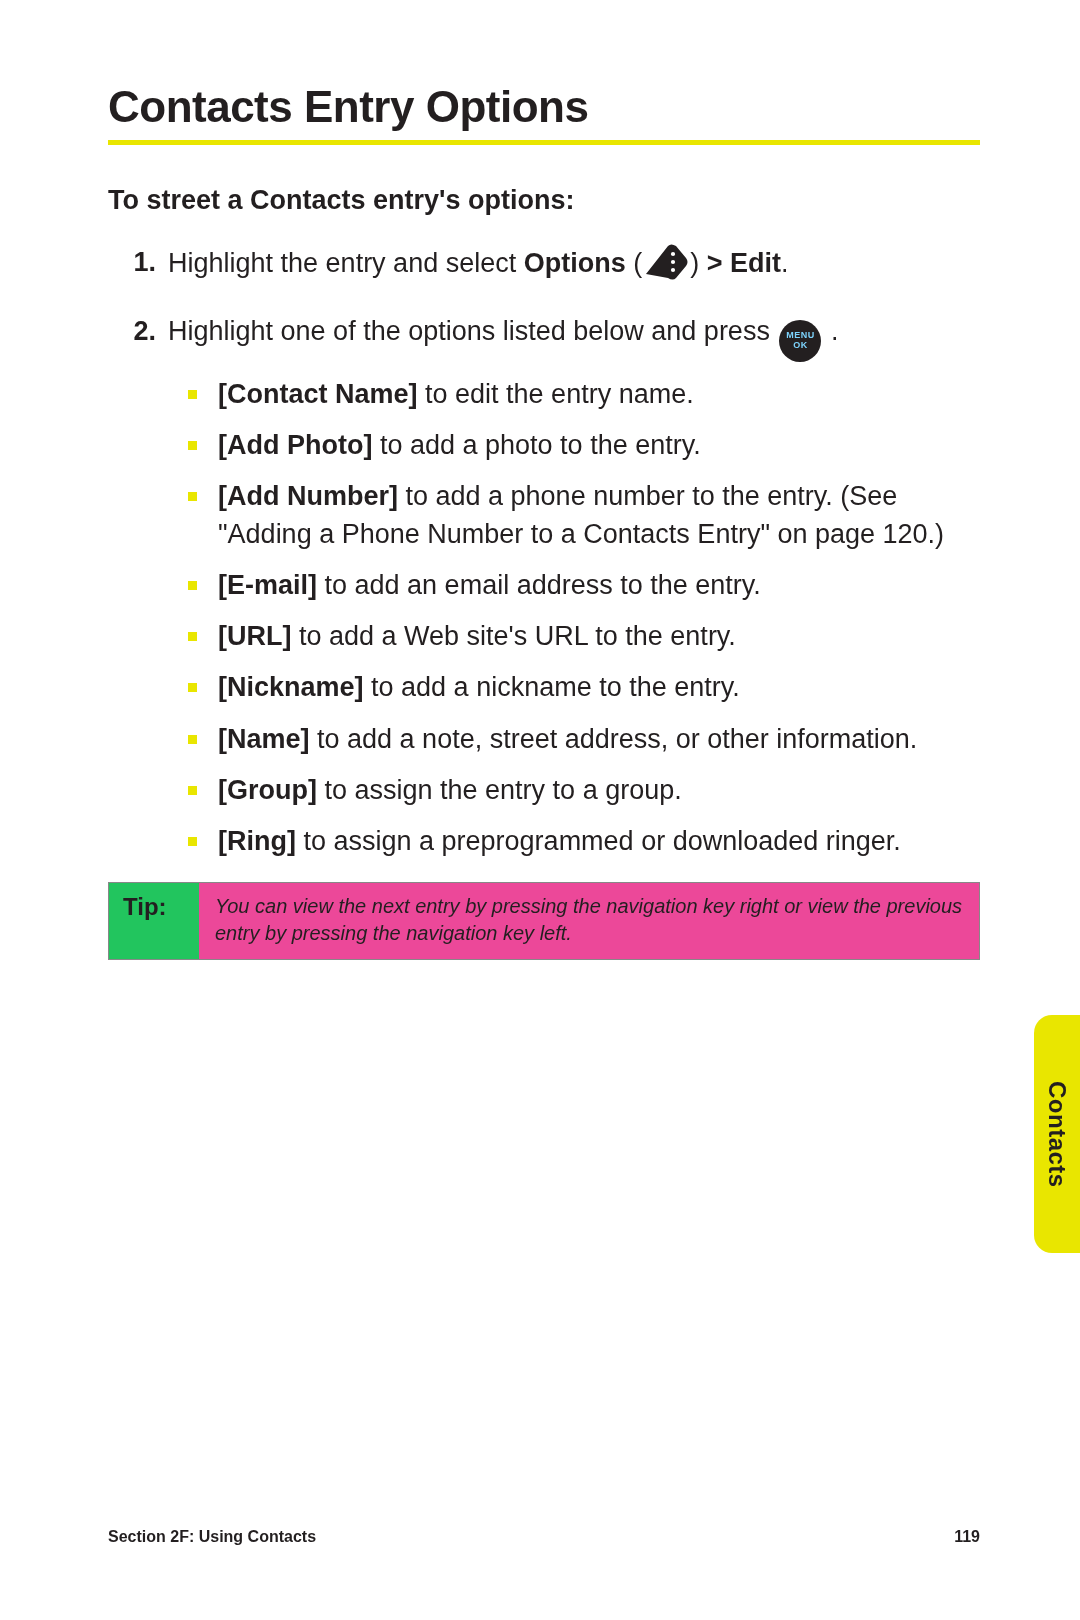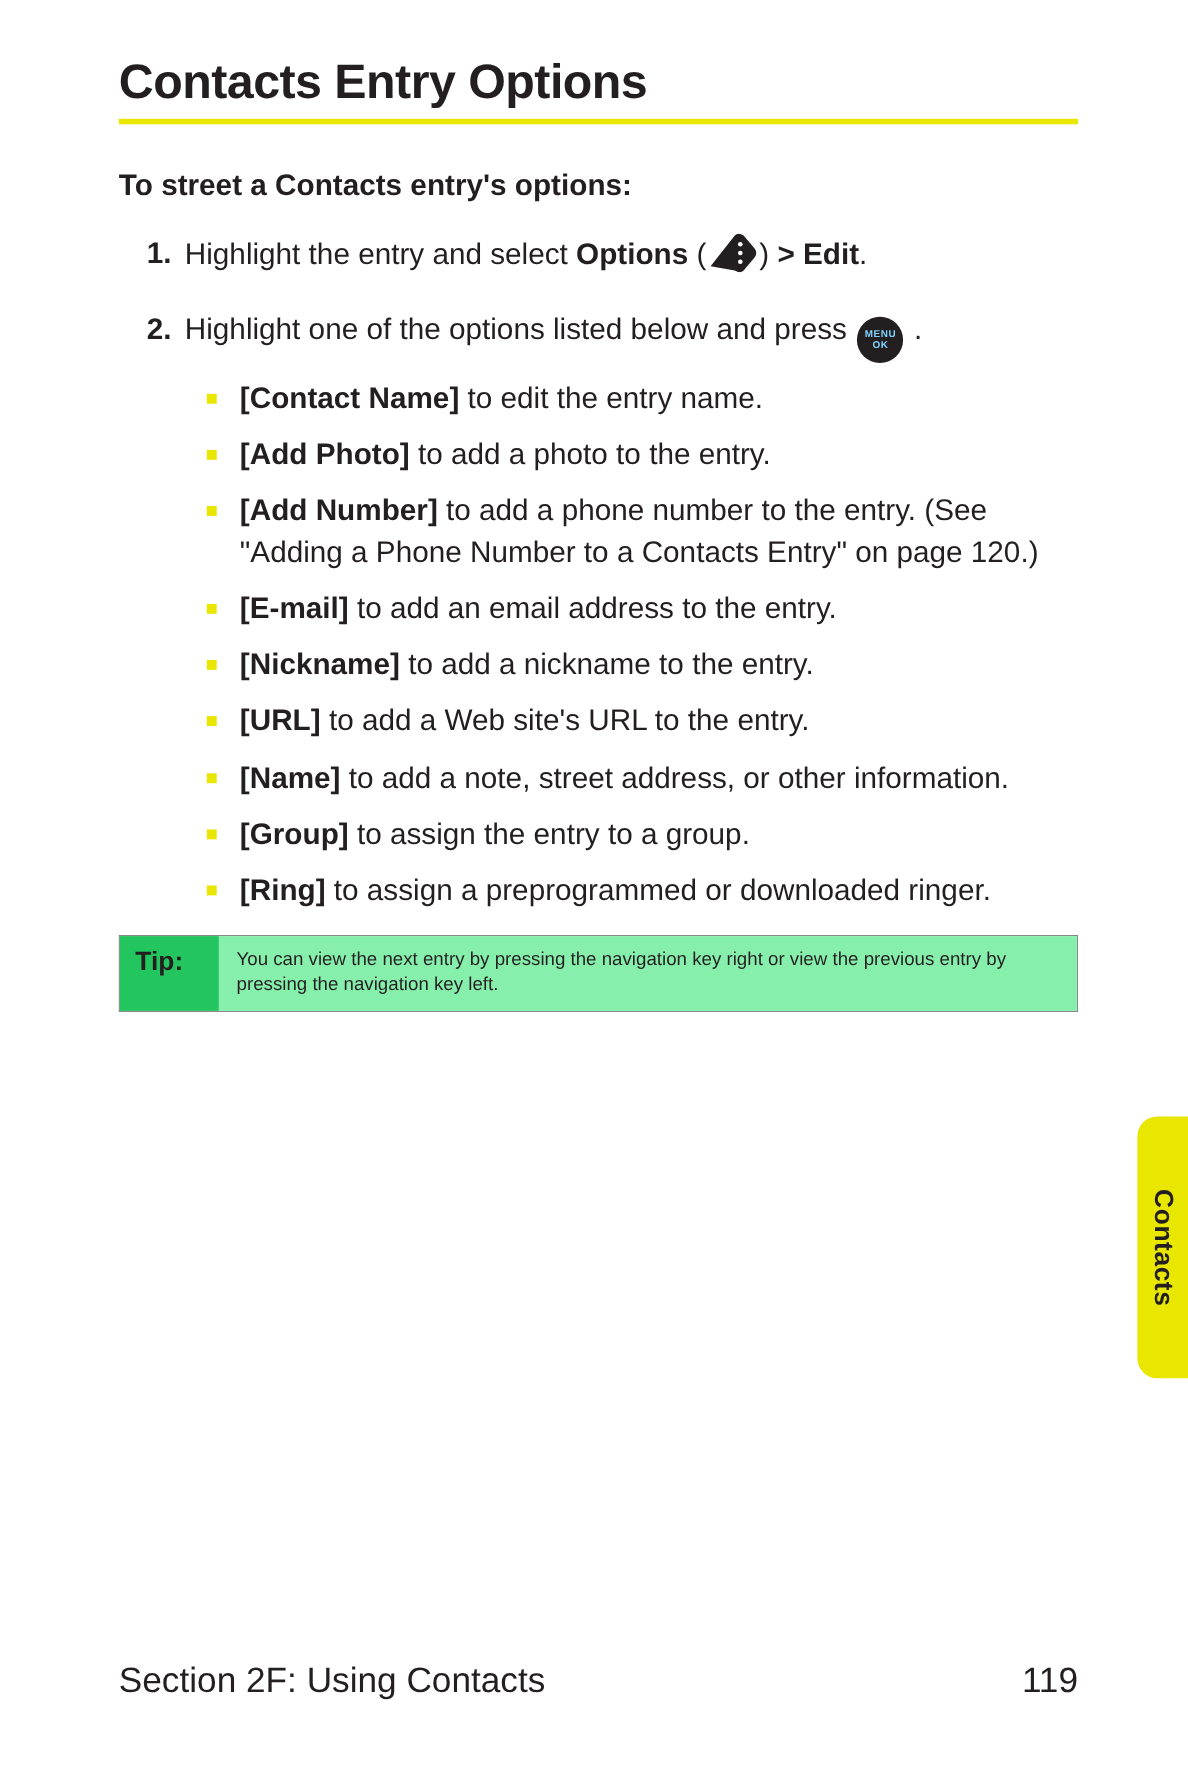--- a/index.html
+++ b/index.html
@@ -7,21 +7,21 @@
     padding: 0;
     width: 1080px;
     height: 1620px;
     background: #fff;
     font-family: "Myriad Pro", "Segoe UI", "Helvetica Neue", Arial, sans-serif;
     color: #231f20;
     position: relative;
   }
   .page {
     box-sizing: border-box;
-    padding: 50px 100px 0 108px;
+    padding: 82px 100px 0 108px;
     position: relative;
     height: 100%;
   }
   h1.title {
     font-size: 44px;
     font-weight: 800;
     margin: 0 0 8px 0;
     letter-spacing: -0.5px;
   }
   .title-rule {
@@ -116,25 +116,26 @@
   .tipbox .tiplabel {
     background: #22c55e;
     font-weight: 800;
     font-size: 24px;
     padding: 10px 14px;
     width: 90px;
     box-sizing: border-box;
     flex-shrink: 0;
   }
   .tipbox .tipbody {
-    background: #86efac;
-    font-size: 17px;
+    background: #ec4899;
+    font-size: 20px;
     line-height: 1.35;
     padding: 10px 16px 12px 16px;
     flex: 1;
+    font-style: italic;
   }
   .side-tab {
     position: absolute;
     right: 0;
     top: 1015px;
     width: 46px;
     height: 238px;
     background: #e9e600;
     border-top-left-radius: 18px;
     border-bottom-left-radius: 18px;
@@ -148,22 +149,22 @@
     font-size: 24px;
     letter-spacing: 0.5px;
   }
   .footer {
     position: absolute;
     left: 108px;
     right: 100px;
     bottom: 74px;
     display: flex;
     justify-content: space-between;
-    font-size: 32px;
-    font-weight: 400;
+    font-size: 16px;
+    font-weight: 700;
   }
 </style>
 </head>
 <body>
 
 <div class="page">
   <h1 class="title">Contacts Entry Options</h1>
   <div class="title-rule"></div>
 
   <p class="subhead">To street a Contacts entry's options:</p>
@@ -180,22 +181,22 @@
     </li>
     <li>
       <span class="num">2.</span>
       <span>Highlight one of the options listed below and press </span><span class="menuok-icon"><span class="line1">MENU</span><span class="line2">OK</span></span><span> .</span>
 
       <ul class="sublist">
         <li><span class="b">[Contact Name]</span><span> to edit the entry name.</span></li>
         <li><span class="b">[Add Photo]</span><span> to add a photo to the entry.</span></li>
         <li><span class="b">[Add Number]</span><span> to add a phone number to the entry. (See "Adding a Phone Number to a Contacts Entry" on page 120.)</span></li>
         <li><span class="b">[E-mail]</span><span> to add an email address to the entry.</span></li>
+        <li><span class="b">[URL]</span><span> to add a Web site's URL to the entry.</span></li>
         <li><span class="b">[Nickname]</span><span> to add a nickname to the entry.</span></li>
-        <li><span class="b">[URL]</span><span> to add a Web site's URL to the entry.</span></li>
         <li><span class="b">[Name]</span><span> to add a note, street address, or other information.</span></li>
         <li><span class="b">[Group]</span><span> to assign the entry to a group.</span></li>
         <li><span class="b">[Ring]</span><span> to assign a preprogrammed or downloaded ringer.</span></li>
       </ul>
     </li>
   </ol>
 
   <div class="tipbox">
     <div class="tiplabel">Tip:</div>
     <div class="tipbody">You can view the next entry by pressing the navigation key right or view the previous entry by pressing the navigation key left.</div>

